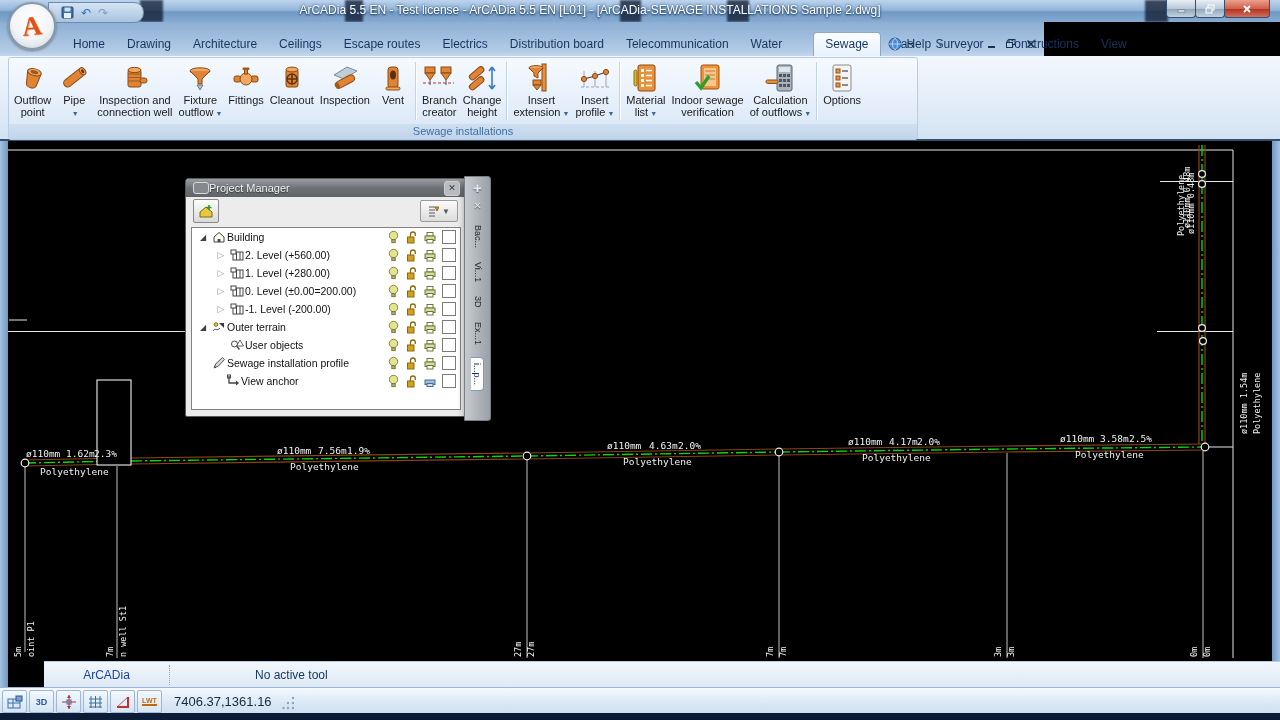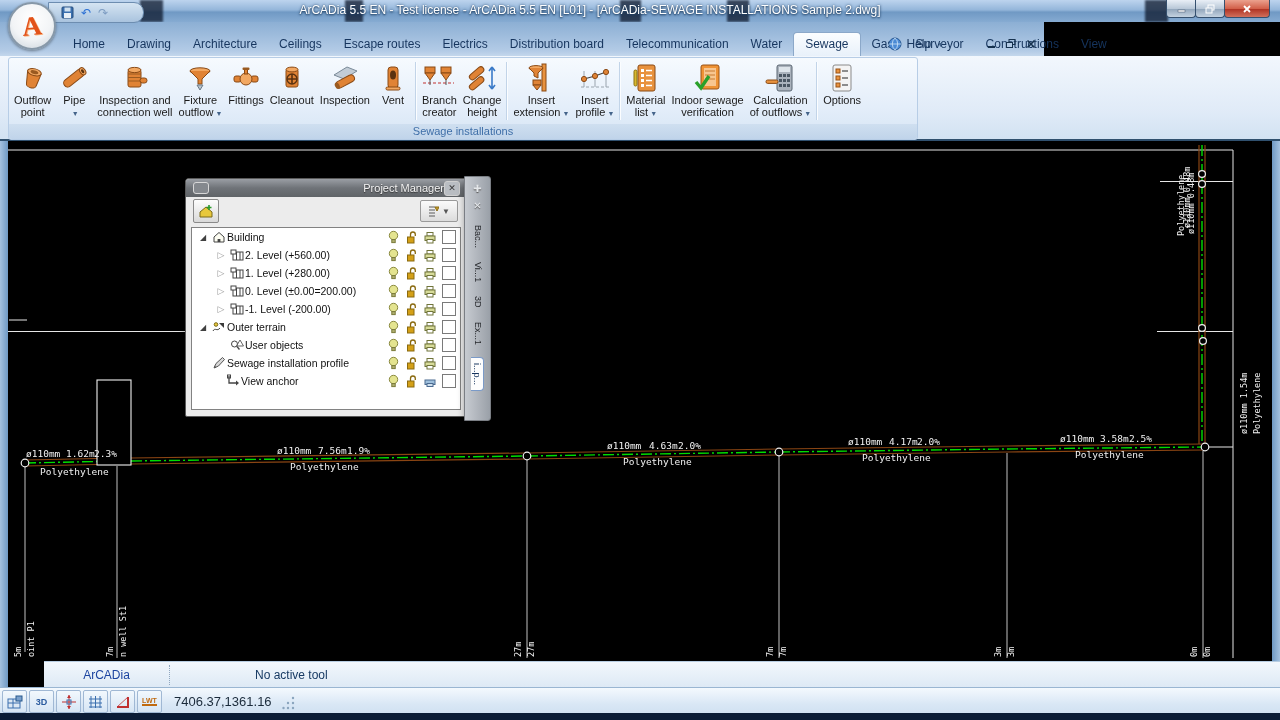--- a/index.html
+++ b/index.html
@@ -15,21 +15,21 @@
   .cap{height:17px;border:1px solid #35506e;border-top:none;display:flex;align-items:center;justify-content:center;
     border-radius:0 0 4px 4px;margin-left:-1px;}
   .cap.min,.cap.res{width:28px;background:linear-gradient(180deg,#e9eff6,#b9c8d8 50%,#93a7bc 55%,#c4d2e0);}
   .cap.close{width:44px;background:linear-gradient(180deg,#eba18e,#d2604a 50%,#b03525 55%,#d2705c);}
   
   .tabrow{position:absolute;left:0;top:22px;width:1044px;height:34px;
     background:linear-gradient(180deg,#8cafd4,#b3cbe6 85%,#c4d7ec 100%);}
   .tabs{position:absolute;left:62px;bottom:0;display:flex;align-items:flex-end;height:26px;}
   .tab{padding:4px 11px 5px 11px;font-size:12px;color:#16355e;white-space:nowrap;cursor:default;}
   .tab.sel{background:linear-gradient(180deg,#fbfdff,#e8f1fa);border:1px solid #8ba8c9;border-bottom:none;
-    border-radius:4px 4px 0 0;color:#16355e;}
+    border-radius:4px 4px 0 0;color:#16355e;margin-left:20px;}
   .helpbox{position:absolute;right:100px;bottom:5px;display:flex;align-items:center;gap:4px;font-size:12px;color:#16355e;}
   .mdi-btns{position:absolute;right:8px;bottom:7px;display:flex;gap:10px;align-items:center;}
   
   .orb{position:absolute;left:8px;top:2px;width:44px;height:44px;border-radius:50%;z-index:5;
     background:radial-gradient(circle at 50% 35%,#ffffff 0%,#f2f4f6 55%,#c9d2da 100%);
     border:2px solid #8798a8;box-shadow:0 1px 3px rgba(0,0,0,.4);display:flex;align-items:center;justify-content:center;}
   .orb-a{font-family:"Liberation Serif",serif;font-weight:bold;font-size:27px;color:#e2521a;
     transform:rotate(-6deg);text-shadow:1px 1px 0 #f9b27c;}
   .qat{position:absolute;left:48px;top:2px;width:82px;height:19px;border-radius:0 10px 10px 0;
     background:linear-gradient(180deg,#d5e4f2,#a9c3de);border:1px solid #6d8db0;display:flex;align-items:center;
@@ -50,21 +50,21 @@
   
   .canvas{position:absolute;left:8px;top:143px;width:1264px;height:518px;background:#000;}
   .sideborder{position:absolute;top:141px;height:572px;width:8px;
     background:linear-gradient(90deg,#a5c2e0,#6f99c4);}
   .sideborder.r{right:0;background:linear-gradient(90deg,#6f99c4,#a5c2e0);}
   
   .pm{position:absolute;left:185px;top:178px;width:280px;height:237px;background:#ececec;
     border:1px solid #5a5a5a;box-shadow:2px 3px 8px rgba(0,0,0,.6);border-radius:4px 4px 2px 2px;}
   .pm-title{position:absolute;left:0;top:0;width:100%;height:18px;border-radius:3px 3px 0 0;
     background:linear-gradient(180deg,#9a9ea4,#6f7378 50%,#606468);display:flex;align-items:center;}
-  .pm-title-text{flex:1;text-align:right;font-size:11px;color:#f2f2f2;text-shadow:0 1px 1px #333;}
+  .pm-title-text{flex:1;text-align:left;font-size:11px;color:#f2f2f2;text-shadow:0 1px 1px #333;}
   .pm-sysicon{width:14px;height:10px;border:1px solid #d8d8d8;border-radius:3px;margin-left:7px;background:#85898e;}
   .pm-close{width:14px;height:13px;border:1px solid #cfcfcf;border-radius:3px;margin-right:6px;
     background:#b9bdc2;color:#3a3a3a;font-size:9px;line-height:12px;text-align:center;}
   .pm-toolbar{position:absolute;left:0;top:18px;width:100%;height:28px;display:flex;align-items:center;}
   .pm-btn{width:24px;height:22px;margin-left:7px;border:1px solid #8a8a8a;border-radius:2px;
     background:linear-gradient(180deg,#fdfdfd,#d9d9d9);display:flex;align-items:center;justify-content:center;}
   .pm-filter{margin-left:auto;margin-right:8px;width:36px;height:20px;border:1px solid #9a9a9a;border-radius:2px;
     background:linear-gradient(180deg,#fbfbfb,#dcdcdc);display:flex;align-items:center;justify-content:center;gap:3px;
     font-size:8px;color:#555;}
   .pm-tree{position:absolute;left:5px;top:48px;right:5px;bottom:6px;background:#fff;border:1px solid #828282;overflow:hidden;}

